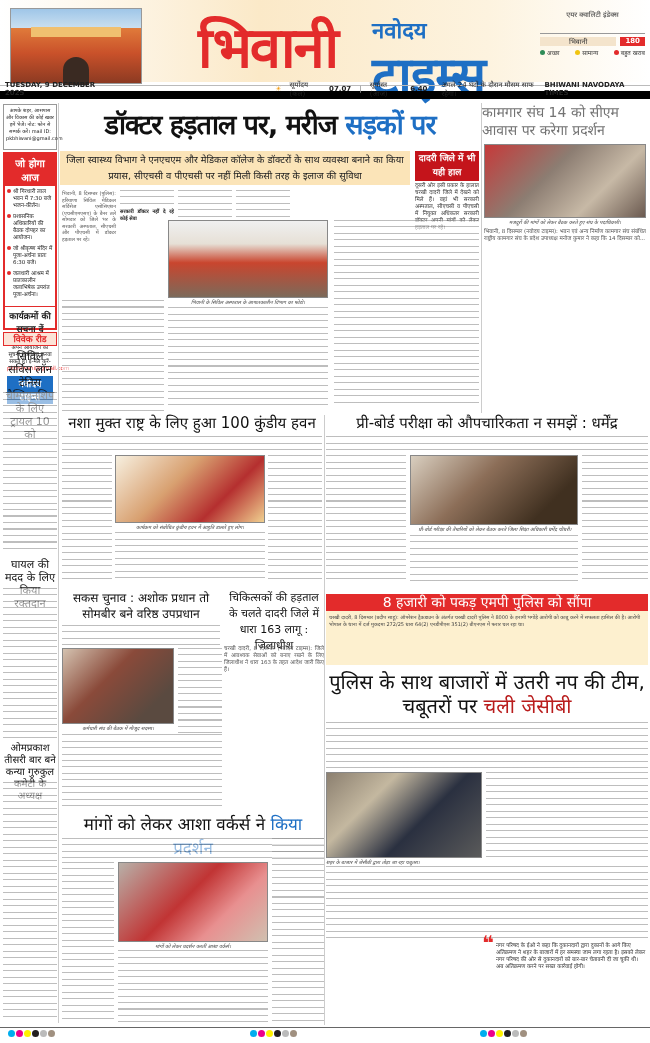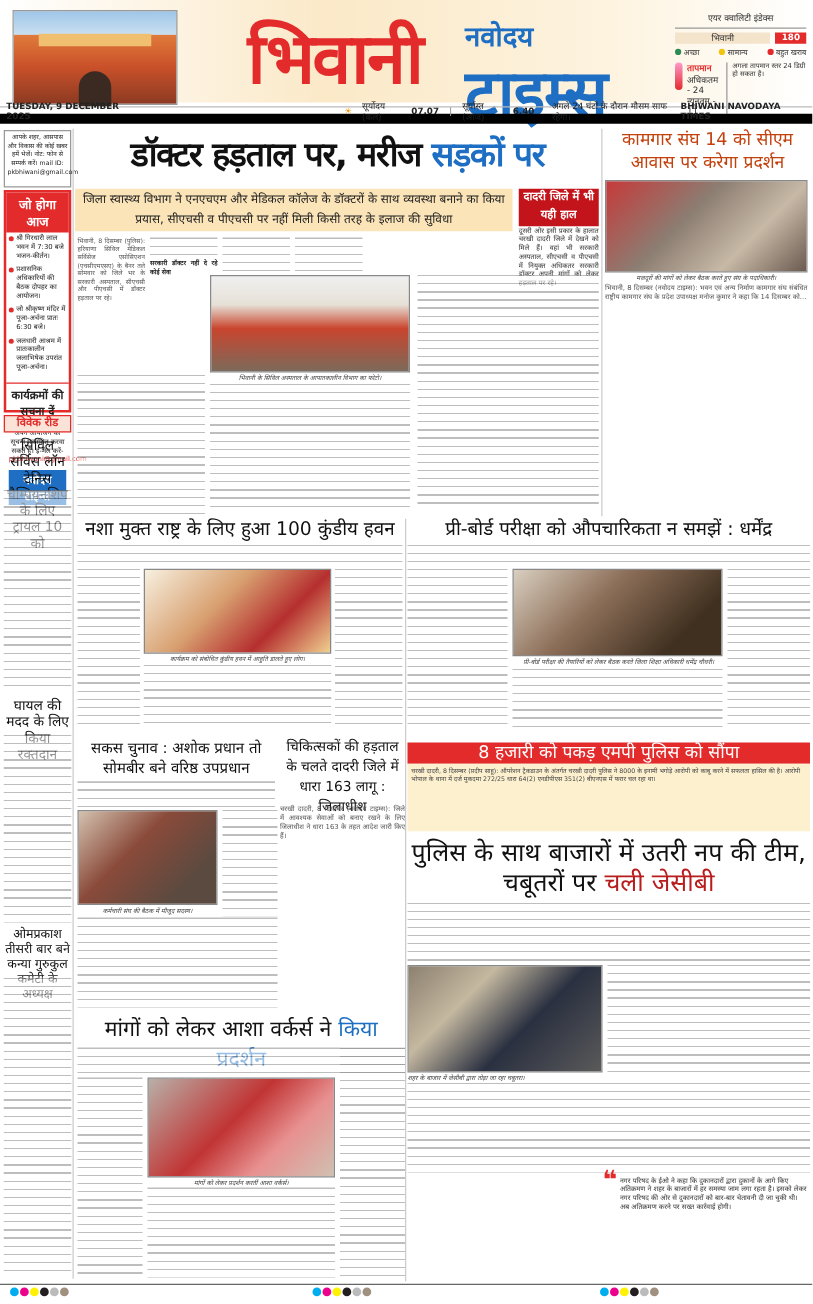--- a/index.html
+++ b/index.html
@@ -6,21 +6,21 @@
 body{width:650px;height:1043px;background:#fff;font-family:"DejaVu Sans",sans-serif;color:#222;position:relative;overflow:hidden}
 .abs{position:absolute}
 .masthead{left:0;top:0;width:650px;height:82px;background:linear-gradient(90deg,#fff 0%,#fbe9c8 40%,#fdf3df 75%,#fff 100%)}
 .temple{left:10px;top:8px;width:132px;height:76px;background:linear-gradient(180deg,#9fc6e8 0%,#c9dff0 25%,#e07a3a 26%,#c9512a 60%,#8c3a22 100%);border:1px solid #999}
 .temple .gate{position:absolute;left:52px;top:48px;width:26px;height:28px;background:#3a2a22;border-radius:13px 13px 0 0}
 .temple .tier{position:absolute;left:20px;right:20px;top:18px;height:10px;background:#f0c070}
 .title-red{left:198px;top:16px;font-size:56px;font-weight:bold;color:#e32b2b;letter-spacing:-2px;line-height:64px}
 .title-blue-small{left:372px;top:18px;font-size:22px;font-weight:bold;color:#1e6fc4;line-height:26px}
 .title-blue{left:372px;top:28px;font-size:52px;font-weight:bold;color:#1e6fc4;letter-spacing:-1px;line-height:60px}
 .aqi{left:540px;top:10px;width:105px;height:72px;font-size:7px;color:#333}
-.aqi .hd{text-align:center;border-bottom:1px solid #999;padding-bottom:3px}
+.aqi .hd{text-align:center;border-bottom:1px solid #999;padding-bottom:14px}
 .aqi .row{display:flex;justify-content:space-between;margin-top:3px}
 .aqi .city{background:#f4e4cc;flex:1;text-align:center;margin-right:4px}
 .aqi .val{background:#e32b2b;color:#fff;font-weight:bold;padding:0 5px}
 .aqi .legend{display:flex;justify-content:space-between;margin-top:3px;font-size:6px}
 .dot{display:inline-block;width:5px;height:5px;border-radius:50%;margin-right:2px}
 .aqi .temp{display:flex;margin-top:4px;gap:4px}
 .thermo{width:8px;height:22px;background:linear-gradient(#f9c,#e32b2b);border-radius:4px}
 .aqi .temp .t1{color:#e32b2b;font-weight:bold}
 .dateline{left:0;top:85px;width:650px;height:14px;border-top:1px solid #bbb;border-bottom:8px solid #000000;font-size:7px;font-weight:bold;display:flex;align-items:center;padding:0 5px}
 .dateline .sun{color:#f39c12;margin-left:165px}
@@ -38,21 +38,21 @@
 .lhead{font-size:11px;text-align:center;line-height:13px;color:#111;position:absolute;left:3px;width:54px}
 .body-text{font-size:5px;line-height:6.5px;color:#555;text-align:justify;position:absolute}
 .lines{background:repeating-linear-gradient(180deg,#888 0 1px,#fff 1px 6.5px);opacity:.55}
 .vline{position:absolute;width:1px;background:#ccc}
 .main-head{left:60px;top:102px;width:420px;height:45px;font-size:27px;font-weight:bold;line-height:45px;text-align:center;color:#111;letter-spacing:-1px}
 .main-head .blue{color:#1e6fc4}
 .sub-band{left:60px;top:151px;width:350px;height:34px;background:#fbe4b8;font-size:9.5px;text-align:center;line-height:16px;color:#222;padding-top:1px}
 .side-red{left:415px;top:151px;width:64px;height:30px;background:#c4141b;color:#fff;font-size:9px;font-weight:bold;text-align:center;line-height:14px}
 .photo{position:absolute;background:linear-gradient(135deg,#8a7060,#c7a88a 40%,#6d5445);border:1px solid #888}
 .caption{position:absolute;font-size:5px;font-style:italic;color:#444;text-align:center}
-.right-head{left:482px;top:103px;width:168px;height:36px;font-size:14px;text-align:center;line-height:18px;color:#c2410c}
+.right-head{left:482px;top:103px;width:168px;height:36px;font-size:14px;text-align:left;line-height:18px;color:#737373}
 .h2{position:absolute;color:#111;line-height:1.1}
 .red-band{left:326px;top:594px;width:322px;height:17px;background:#e32b2b;color:#fff;font-size:14px;text-align:center;line-height:17px}
 .yellow-box{left:326px;top:611px;width:322px;height:54px;background:#fdf0cf;font-size:5px;line-height:6.5px;padding:3px;color:#444}
 .quote-box{left:482px;top:942px;width:165px;height:72px;font-size:5.5px;line-height:7px;color:#333;padding-left:14px;position:absolute}
 .quote-mark{position:absolute;left:0;top:-2px;font-size:20px;color:#e32b2b;font-weight:bold}
 .reg-dots{position:absolute;display:flex;gap:1px}
 .reg-dots i{display:block;width:7px;height:7px;border-radius:50%}
 .footer-line{left:0;top:1027px;width:650px;height:1px;background:#666}
 </style>
 </head>
@@ -70,29 +70,20 @@
 <div class="abs aqi">
   <div class="hd">एयर क्वालिटी इंडेक्स</div>
   <div class="row">
     <span class="city">भिवानी</span>
     <span class="val">180</span>
   </div>
   <div class="legend">
     <span><i class="dot" style="background:#2e8b57"></i><span>अच्छा</span></span>
     <span><i class="dot" style="background:#f1c40f"></i><span>सामान्य</span></span>
     <span><i class="dot" style="background:#e32b2b"></i><span>बहुत खराब</span></span>
-  </div>
-  <div class="temp">
-    <div class="thermo"></div>
-    <div style="border-right:1px solid #999;padding-right:3px">
-      <div class="t1">तापमान</div>
-      <div>अधिकतम - 24</div>
-      <div>न्यूनतम - 11</div>
-    </div>
-    <div style="font-size:5.5px;line-height:7px">अगला तापमान स्तर 24 डिग्री हो सकता है।</div>
   </div>
 </div>
 
 <div class="abs dateline">
   <span>TUESDAY, 9 DECEMBER 2025</span>
   <span class="sun">☀</span>
   <span style="font-weight:normal">सूर्योदय (कल)</span>
   <span>07.07</span>
   <span style="color:#999">|</span>
   <span style="font-weight:normal">सूर्यास्त (आज)</span>

